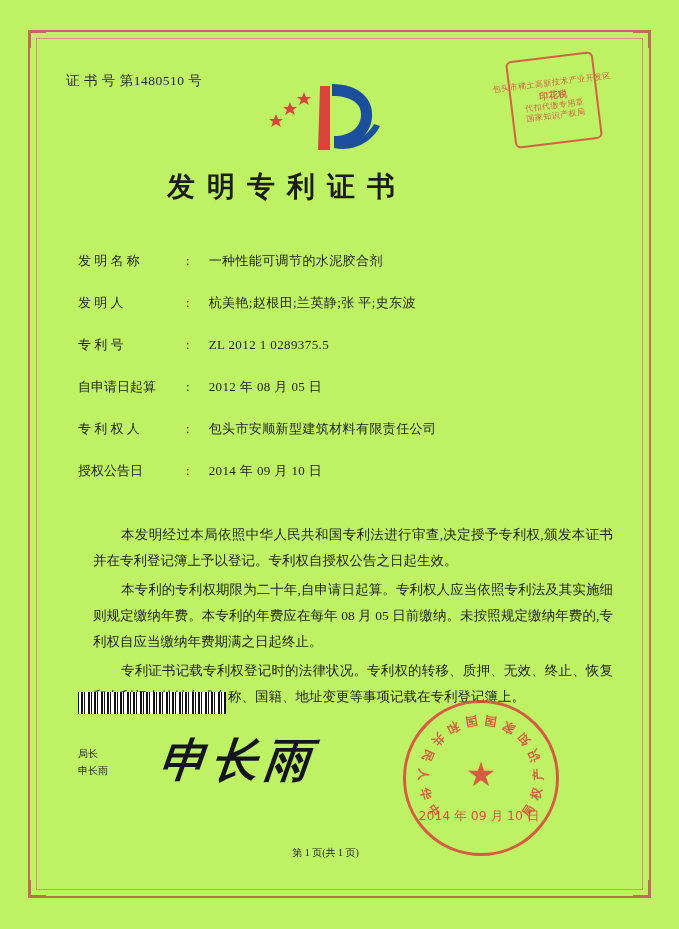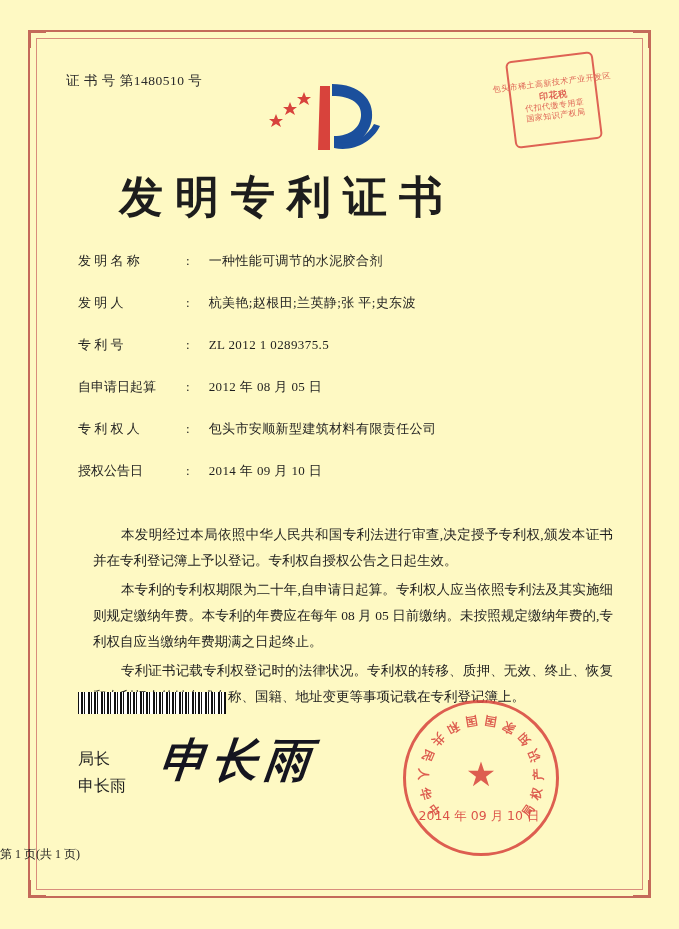--- a/index.html
+++ b/index.html
@@ -13,21 +13,21 @@
     font-family: "Liberation Serif", serif;
     color: #1a1a1a;
     position: relative;
     overflow: hidden;
   }
   .page {
     position: absolute;
     left: 0; top: 0;
     width: 679px;
     height: 929px;
-    background: #fef9c3;
+    background: #bef264;
   }
   
   .border-outer {
     position: absolute;
     left: 28px; top: 30px;
     width: 623px; height: 868px;
     border: 2px solid #c46a5a;
     box-sizing: border-box;
   }
   .border-inner {
@@ -86,21 +86,21 @@
     left: 268px; top: 78px;
     width: 116px; height: 80px;
   }
 
   
   .main-title {
     position: absolute;
     left: 0; top: 168px;
     width: 562px;
     text-align: center;
-    font-size: 44px;
+    font-size: 28px;
     font-weight: bold;
     letter-spacing: 12px;
     text-indent: 12px;
     color: #1d1d1d;
     font-family: Liberation Serif, serif;
   }
 
   
   .fields {
     position: absolute;
@@ -153,21 +153,21 @@
       #111 0px, #111 1px, #fff 1px, #fff 3px,
       #111 3px, #111 5px, #fff 5px, #fff 6px,
       #111 6px, #111 7px, #fff 7px, #fff 10px,
       #111 10px, #111 12px, #fff 12px, #fff 13px);
   }
 
   
   .sig-label {
     position: absolute;
     left: 78px; top: 745px;
-    font-size: 16px;
+    font-size: 10px;
     line-height: 1.7;
     color: #1f1f1f;
   }
   .sig-script {
     position: absolute;
     left: 160px; top: 730px;
     font-size: 46px;
     font-family: "Liberation Serif", serif;
     font-style: italic;
     font-weight: bold;
@@ -217,22 +217,22 @@
     font-size: 12.5px;
     font-family: "DejaVu Sans", sans-serif;
     opacity: 0.9;
   }
 
   
   .footer {
     position: absolute;
     left: 0; top: 846px;
     width: 651px;
-    text-align: left;
-    font-size: 12px;
+    text-align: center;
+    font-size: 10px;
     color: #1f1f1f;
   }
 </style>
 </head>
 <body>
 
 <div class="page">
 
   <div class="border-outer"></div>
   <div class="border-inner"></div>

